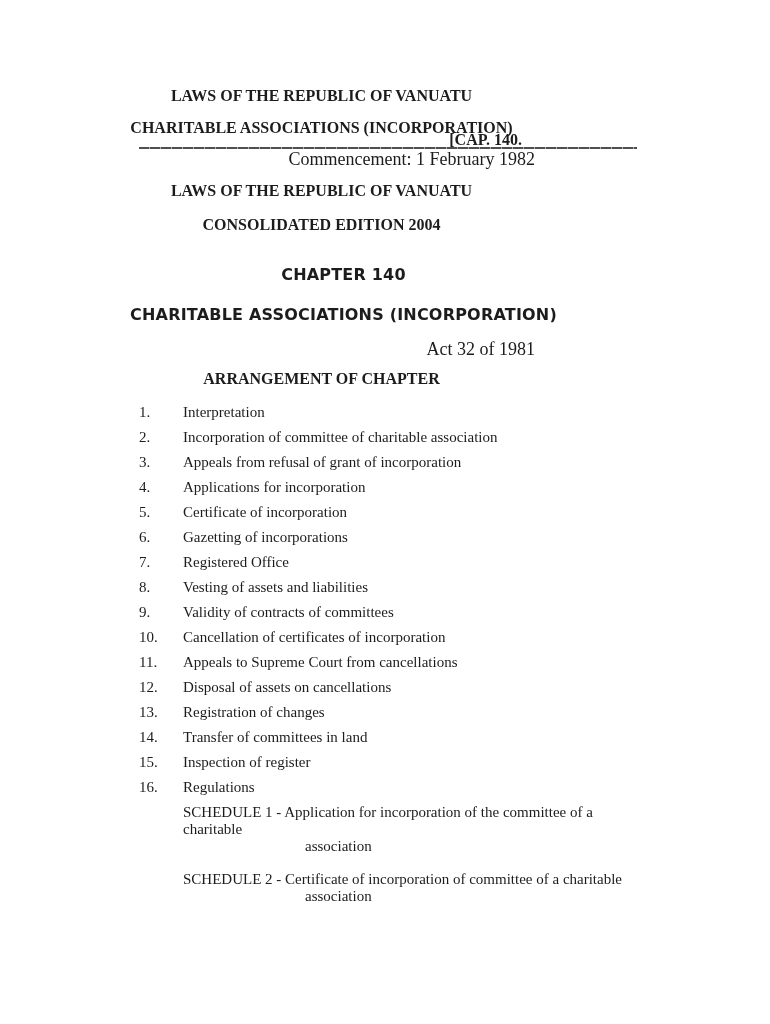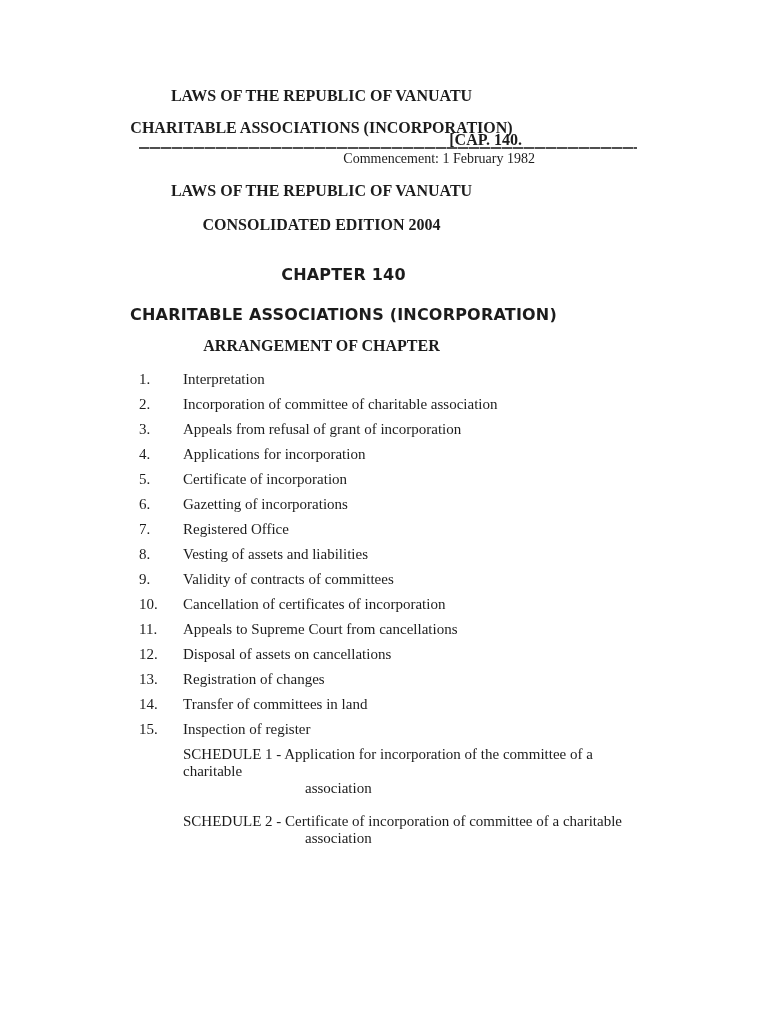--- a/index.html
+++ b/index.html
@@ -39,21 +39,21 @@
   }
   .rule {
     margin: 11px 0 0 139px;
     width: 498px;
     height: 2px;
     background: repeating-linear-gradient(to right, #4f4f4f 0 10px, #a9a9a9 10px 11px);
   }
   .right-block {
     text-align: right;
     padding-right: 108px;
-    font-size: 14px;
+    font-size: 18px;
     line-height: 16px;
   }
   .commencement { margin-top: 2px; }
   .edition-line1 { margin-top: 15px; }
   .edition-line2 { margin-top: 17px; }
   .heavy {
     font-family: "DejaVu Sans", sans-serif;
     font-weight: bold;
     letter-spacing: 0.2px;
     font-size: 16px;
@@ -111,20 +111,21 @@
   <div class="right-block commencement">Commencement: 1 February 1982</div>
 
   <div class="center bold-serif edition-line1">LAWS OF THE REPUBLIC OF VANUATU</div>
 
   <div class="center bold-serif edition-line2">CONSOLIDATED EDITION 2004</div>
 
   <div class="center heavy chapter-heading">CHAPTER 140</div>
 
   <div class="center heavy chapter-title">CHARITABLE ASSOCIATIONS (INCORPORATION)</div>
 
+  <div class="right-block act-note">Act 32 of 1981</div>
 
   <div class="center bold-serif arrangement">ARRANGEMENT OF CHAPTER</div>
 
 
   <ol class="sections">
     <li>
       <span class="num">1.</span>
       <span>Interpretation</span>
     </li>
     <li>
@@ -175,20 +176,24 @@
       <span class="num">13.</span>
       <span>Registration of changes</span>
     </li>
     <li>
       <span class="num">14.</span>
       <span>Transfer of committees in land</span>
     </li>
     <li>
       <span class="num">15.</span>
       <span>Inspection of register</span>
+    </li>
+    <li>
+      <span class="num">16.</span>
+      <span>Regulations</span>
     </li>
   </ol>
 
   <div class="schedule">
     <div>SCHEDULE 1 - Application for incorporation of the committee of a charitable</div>
     <div class="cont">association</div>
   </div>
 
   <div class="schedule second">
     <div>SCHEDULE 2 - Certificate of incorporation of committee of a charitable</div>

